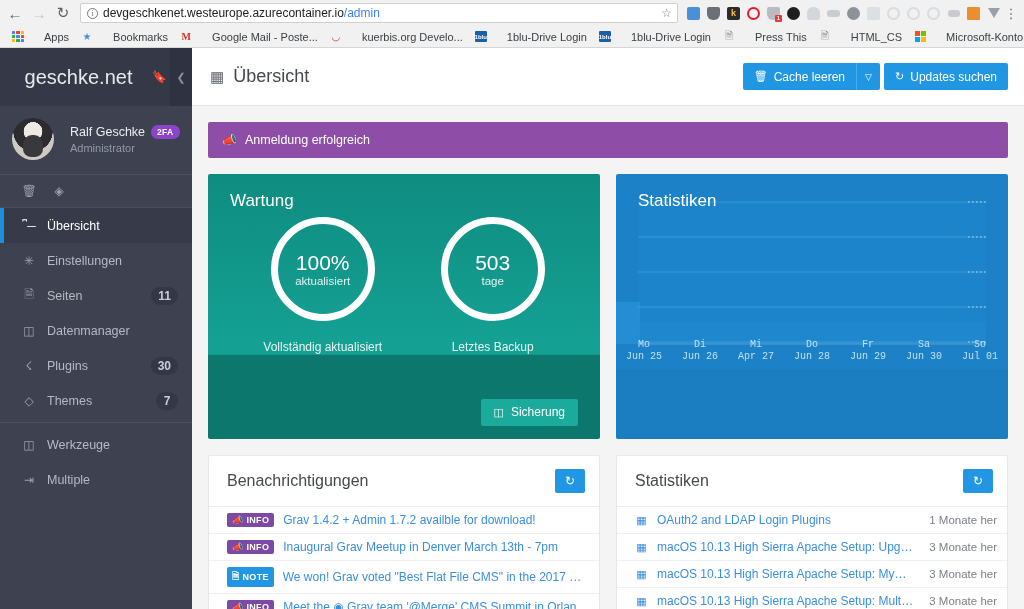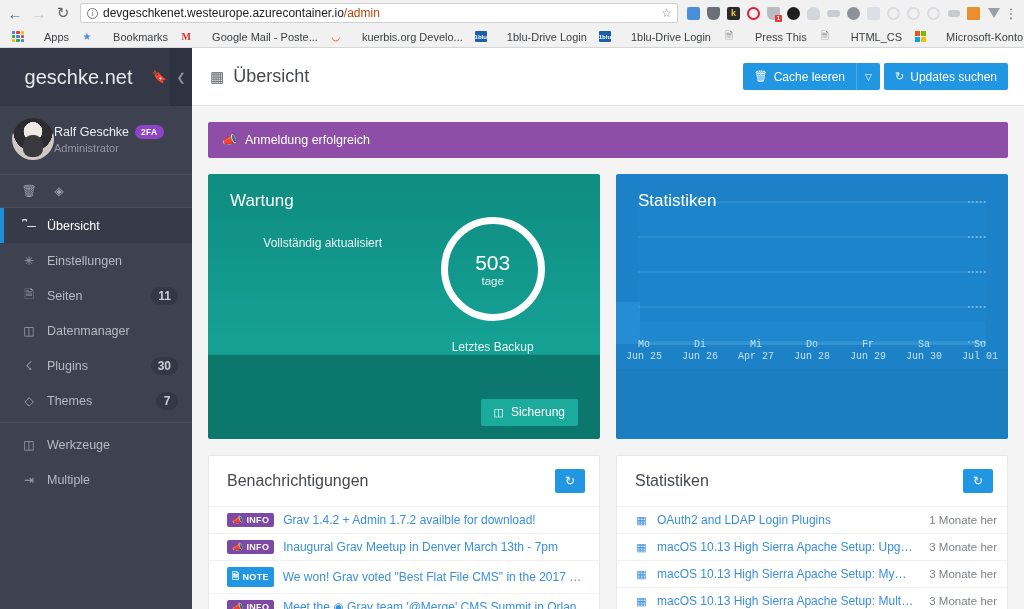--- a/index.html
+++ b/index.html
@@ -31,21 +31,21 @@
   .omni-info {
     width: 11px; height: 11px; border: 1px solid #787878;
     border-radius: 50%; color: #787878; font-size: 8px;
     display: flex; align-items: center; justify-content: center;
     flex: none; margin-right: 5px; font-family: "Liberation Serif", serif;
   }
   .omni-url {
     font-size: 12px; color: #202124; white-space: nowrap;
     overflow: hidden; flex: 1 1 auto;
   }
-  .omni-url .path { color: #c2410c; }
+  .omni-url .path { color: #3b82f6; }
   .omni-star { color: #8a8a8a; font-size: 12px; flex: none; }
 
   .ext-tray { display: flex; align-items: center; gap: 1px; flex: none; }
   .ext-icon {
     width: 19px; height: 19px; display: flex; align-items: center;
     justify-content: center; position: relative; flex: none;
   }
   .ext-sq { width: 13px; height: 13px; border-radius: 2px; }
   .ext-circle { width: 13px; height: 13px; border-radius: 50%; }
   .ext-badge {
@@ -110,21 +110,21 @@
     justify-content: center; gap: 20px; position: relative;
   }
   .site-title { font-size: 20px; color: #e8e9ec; font-weight: 400; }
   .site-pin { font-size: 12px; color: #9aa0ab; }
   .collapse-tab {
     position: absolute; right: 0; top: 0; width: 22px; height: 58px;
     background: #2f3240; display: flex; align-items: center;
     justify-content: center; color: #8a90a0; font-size: 11px;
   }
   .user-block {
-    display: flex; align-items: center; gap: 0; padding: 12px 12px 14px 12px;
+    display: flex; align-items: center; gap: 16px; padding: 12px 12px 14px 12px;
     border-bottom: 1px solid #4a4e5d;
   }
   .avatar {
     width: 42px; height: 42px; border-radius: 50%; flex: none;
     background: radial-gradient(circle at 50% 32%, #efe9e4 0 26%, #2b2b30 27% 55%, #cfc9c3 56% 100%);
     overflow: hidden; position: relative;
   }
   .avatar::after{
     content:""; position:absolute; left:26%; top:40%; width:48%; height:52%;
     background:#39383d; border-radius:44% 44% 38% 38%;
@@ -522,20 +522,24 @@
         <span>Anmeldung erfolgreich</span>
       </div>
 
       <div class="grid-2">
 
         <div class="col">
           <div class="card-maint">
             <div class="card-maint-title">Wartung</div>
             <div class="dials">
               <div class="dial-wrap">
+                <div class="dial">
+                  <div class="dial-num">100%</div>
+                  <div class="dial-sub">aktualisiert</div>
+                </div>
                 <div class="dial-caption">Vollständig aktualisiert</div>
               </div>
               <div class="dial-wrap">
                 <div class="dial">
                   <div class="dial-num">503</div>
                   <div class="dial-sub">tage</div>
                 </div>
                 <div class="dial-caption">Letztes Backup</div>
               </div>
             </div>

